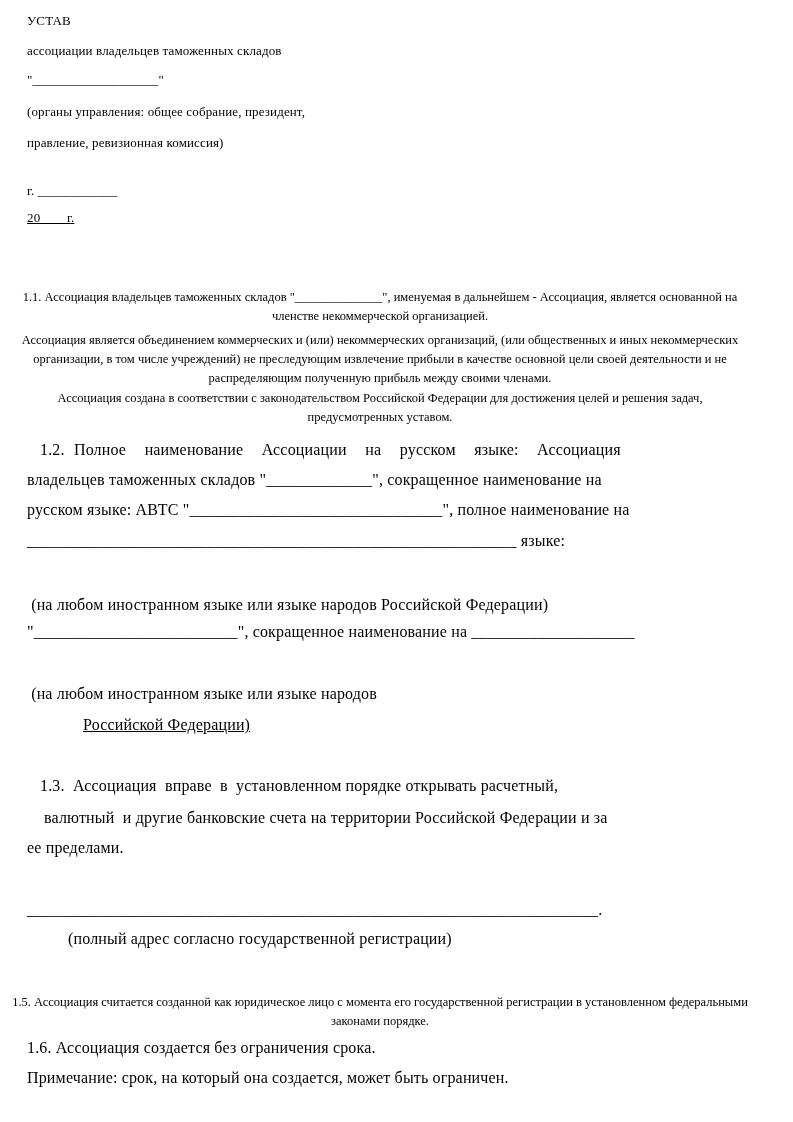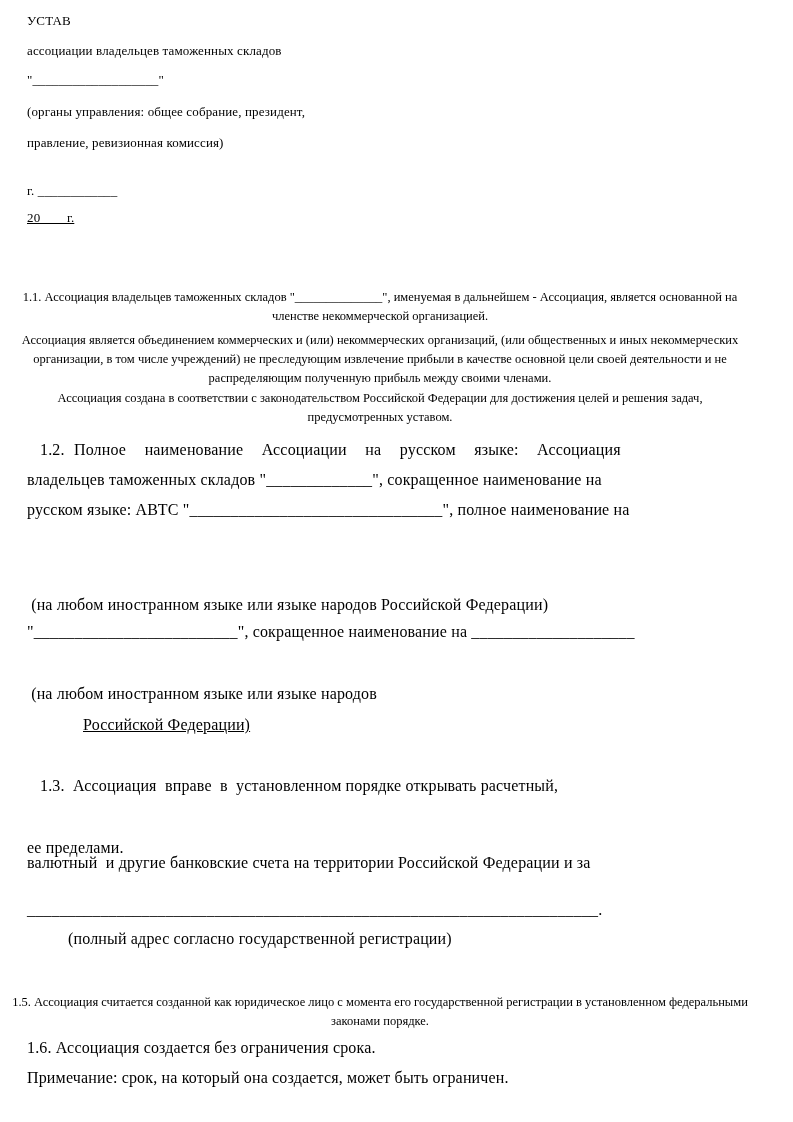--- a/index.html
+++ b/index.html
@@ -80,33 +80,34 @@
   <div class="para para-wide" style="top:331px;">Ассоциация является объединением коммерческих и (или) некоммерческих организаций, (или общественных и иных некоммерческих организации, в том числе учреждений) не преследующим извлечение прибыли в качестве основной цели своей деятельности и не распределяющим полученную прибыль между своими членами.</div>
 
   <div class="para para-wide" style="top:389px;">Ассоциация создана в соответствии с законодательством Российской Федерации для достижения целей и решения задач, предусмотренных уставом.</div>
 
   <div class="ln ind-1 spaced" style="top:443px;">1.2. Полное  наименование  Ассоциации  на  русском  языке:  Ассоциация</div>
 
   <div class="ln" style="top:473px;">владельцев таможенных складов "_____________", сокращенное наименование на</div>
 
   <div class="ln" style="top:503px;">русском языке: АВТС "_______________________________", полное наименование на</div>
 
+  <div class="ln" style="top:534px;">____________________________________________________________ языке:</div>
 
   <div class="ln" style="top:598px;"> (на любом иностранном языке или языке народов Российской Федерации)</div>
 
   <div class="ln" style="top:625px;">"_________________________", сокращенное наименование на ____________________</div>
 
 
   <div class="ln" style="top:687px;"> (на любом иностранном языке или языке народов</div>
 
   <div class="ln ind-4" style="top:718px;">Российской Федерации)</div>
 
   <div class="ln ind-1" style="top:779px;">1.3.  Ассоциация  вправе  в  установленном порядке открывать расчетный,</div>
 
-  <div class="ln" style="top:856px;">валютный  и другие банковские счета на территории Российской Федерации и за</div>
+  <div class="ln" style="top:811px;margin-left:17px;">валютный  и другие банковские счета на территории Российской Федерации и за</div>
 
   <div class="ln" style="top:841px;">ее пределами.</div>
 
 
   <div class="ln" style="top:903px;">______________________________________________________________________.</div>
 
   <div class="ln ind-3" style="top:932px;">(полный адрес согласно государственной регистрации)</div>
 
   <div class="para para-wide" style="top:993px;">1.5. Ассоциация считается созданной как юридическое лицо с момента его государственной регистрации в установленном федеральными законами порядке.</div>
 

